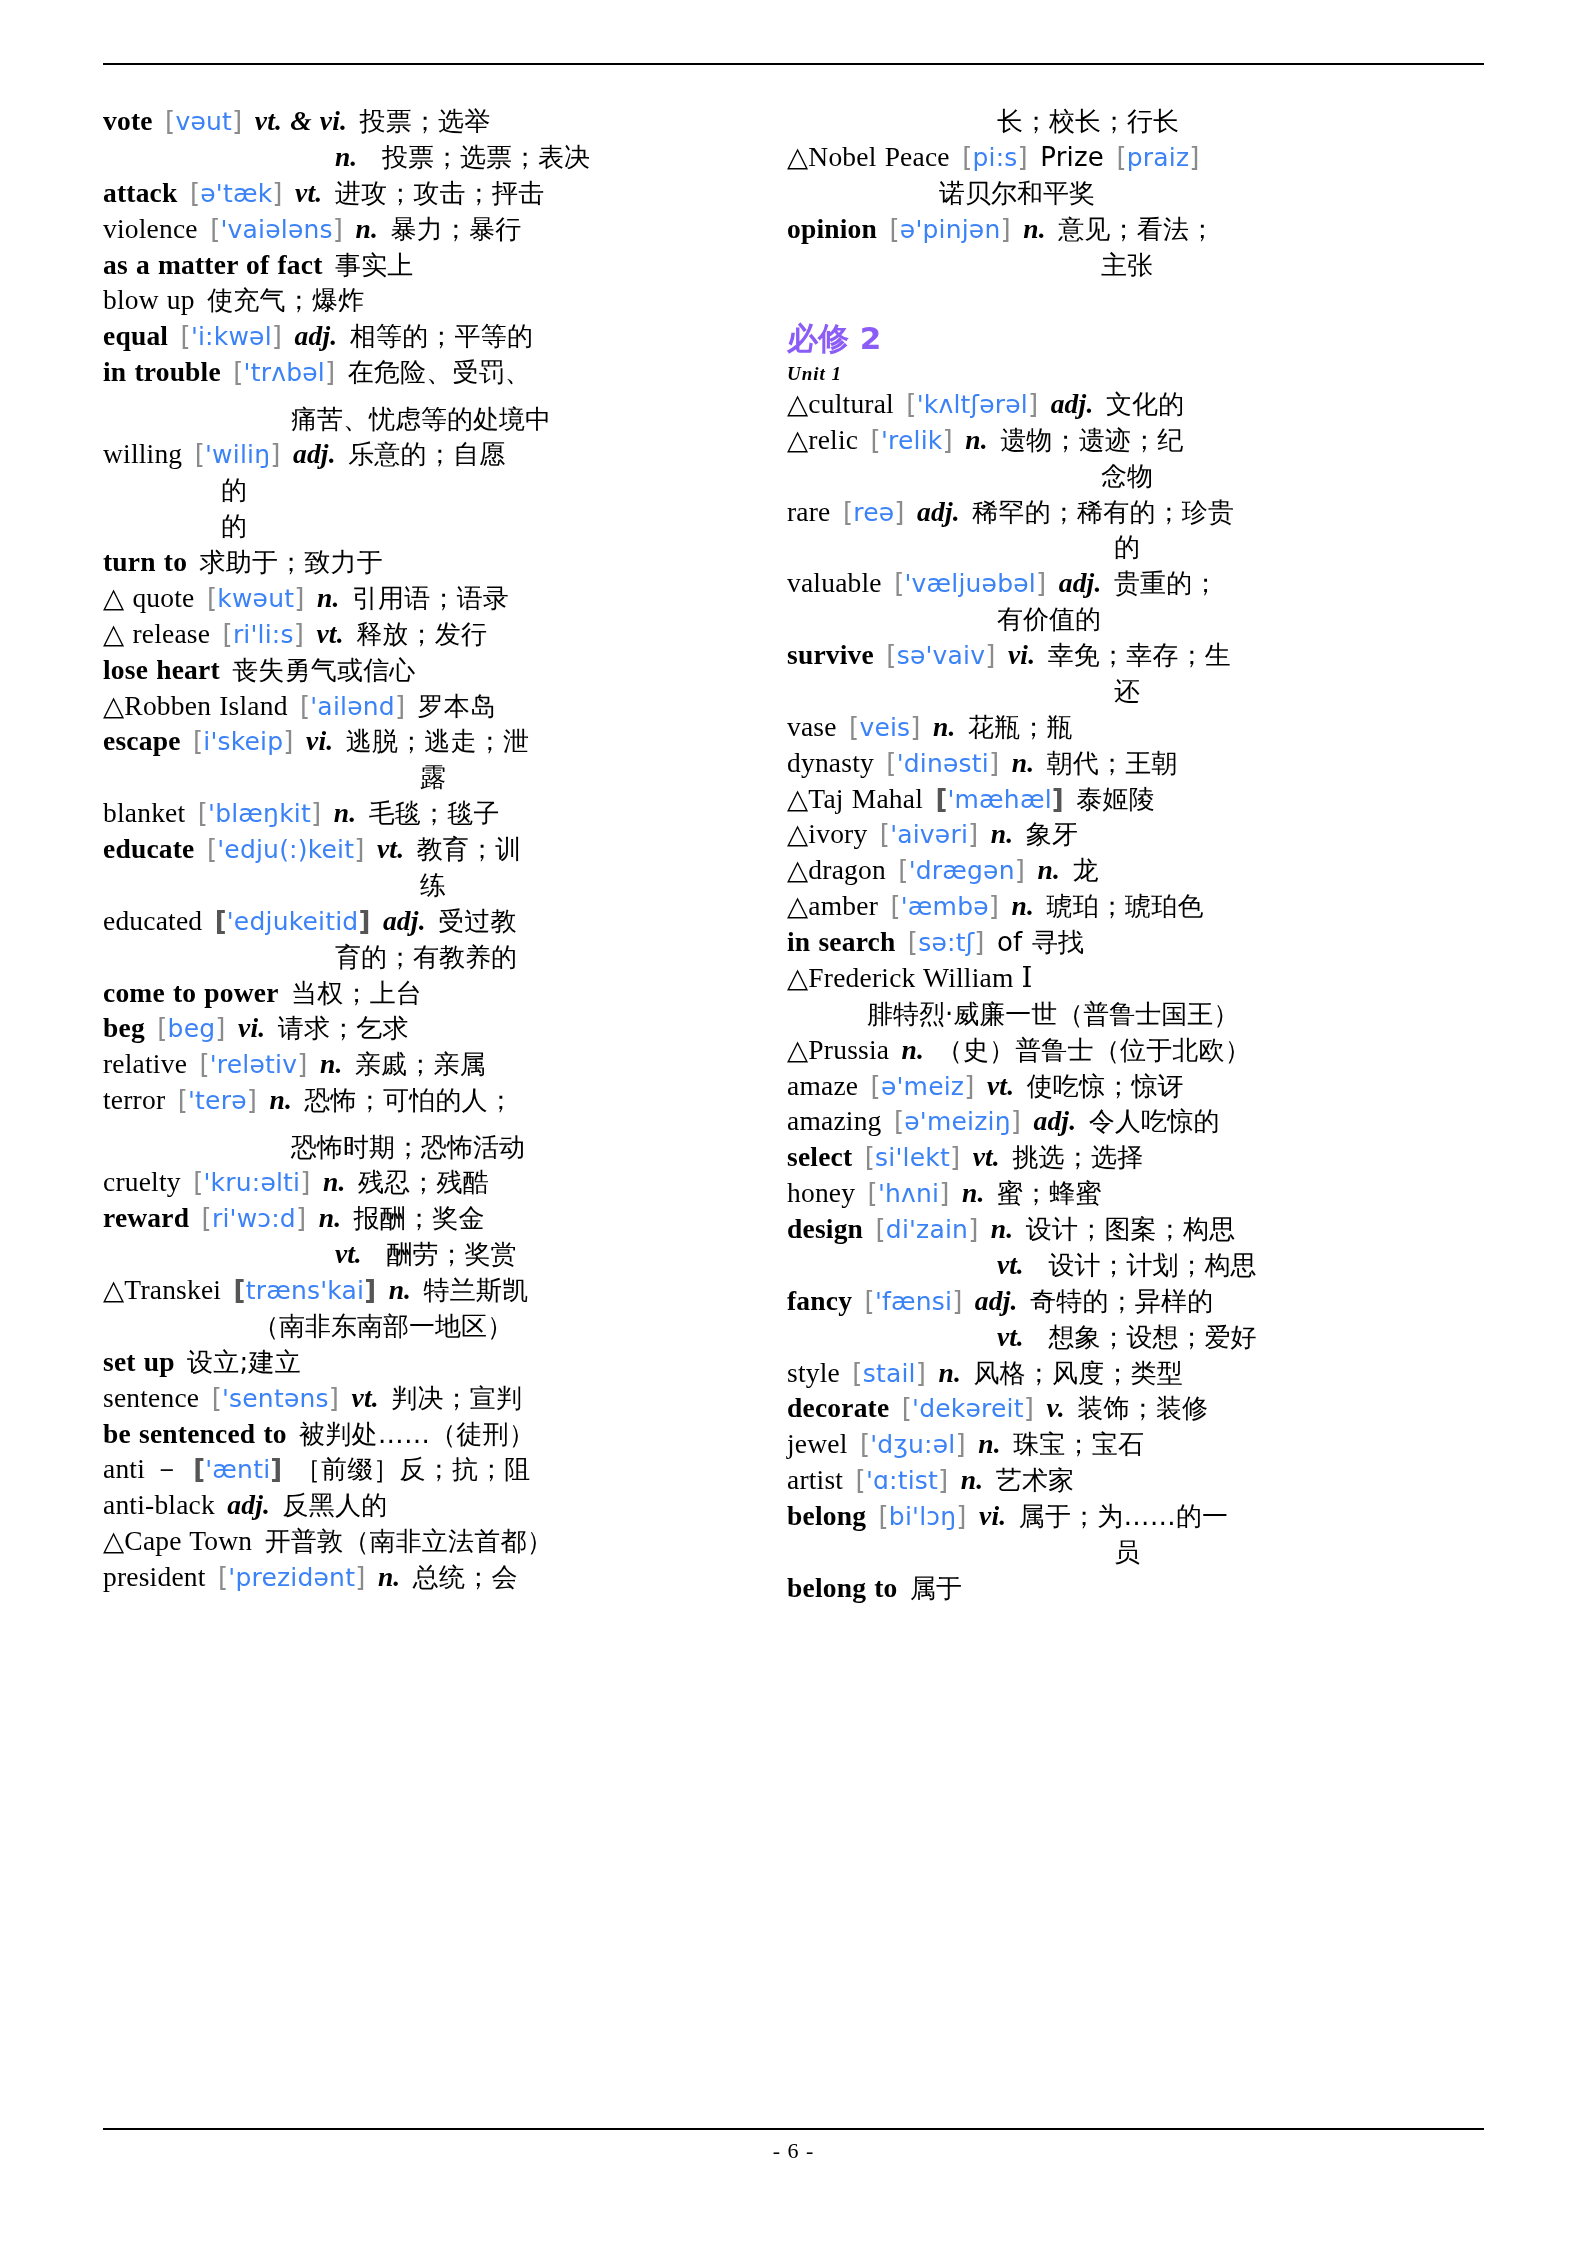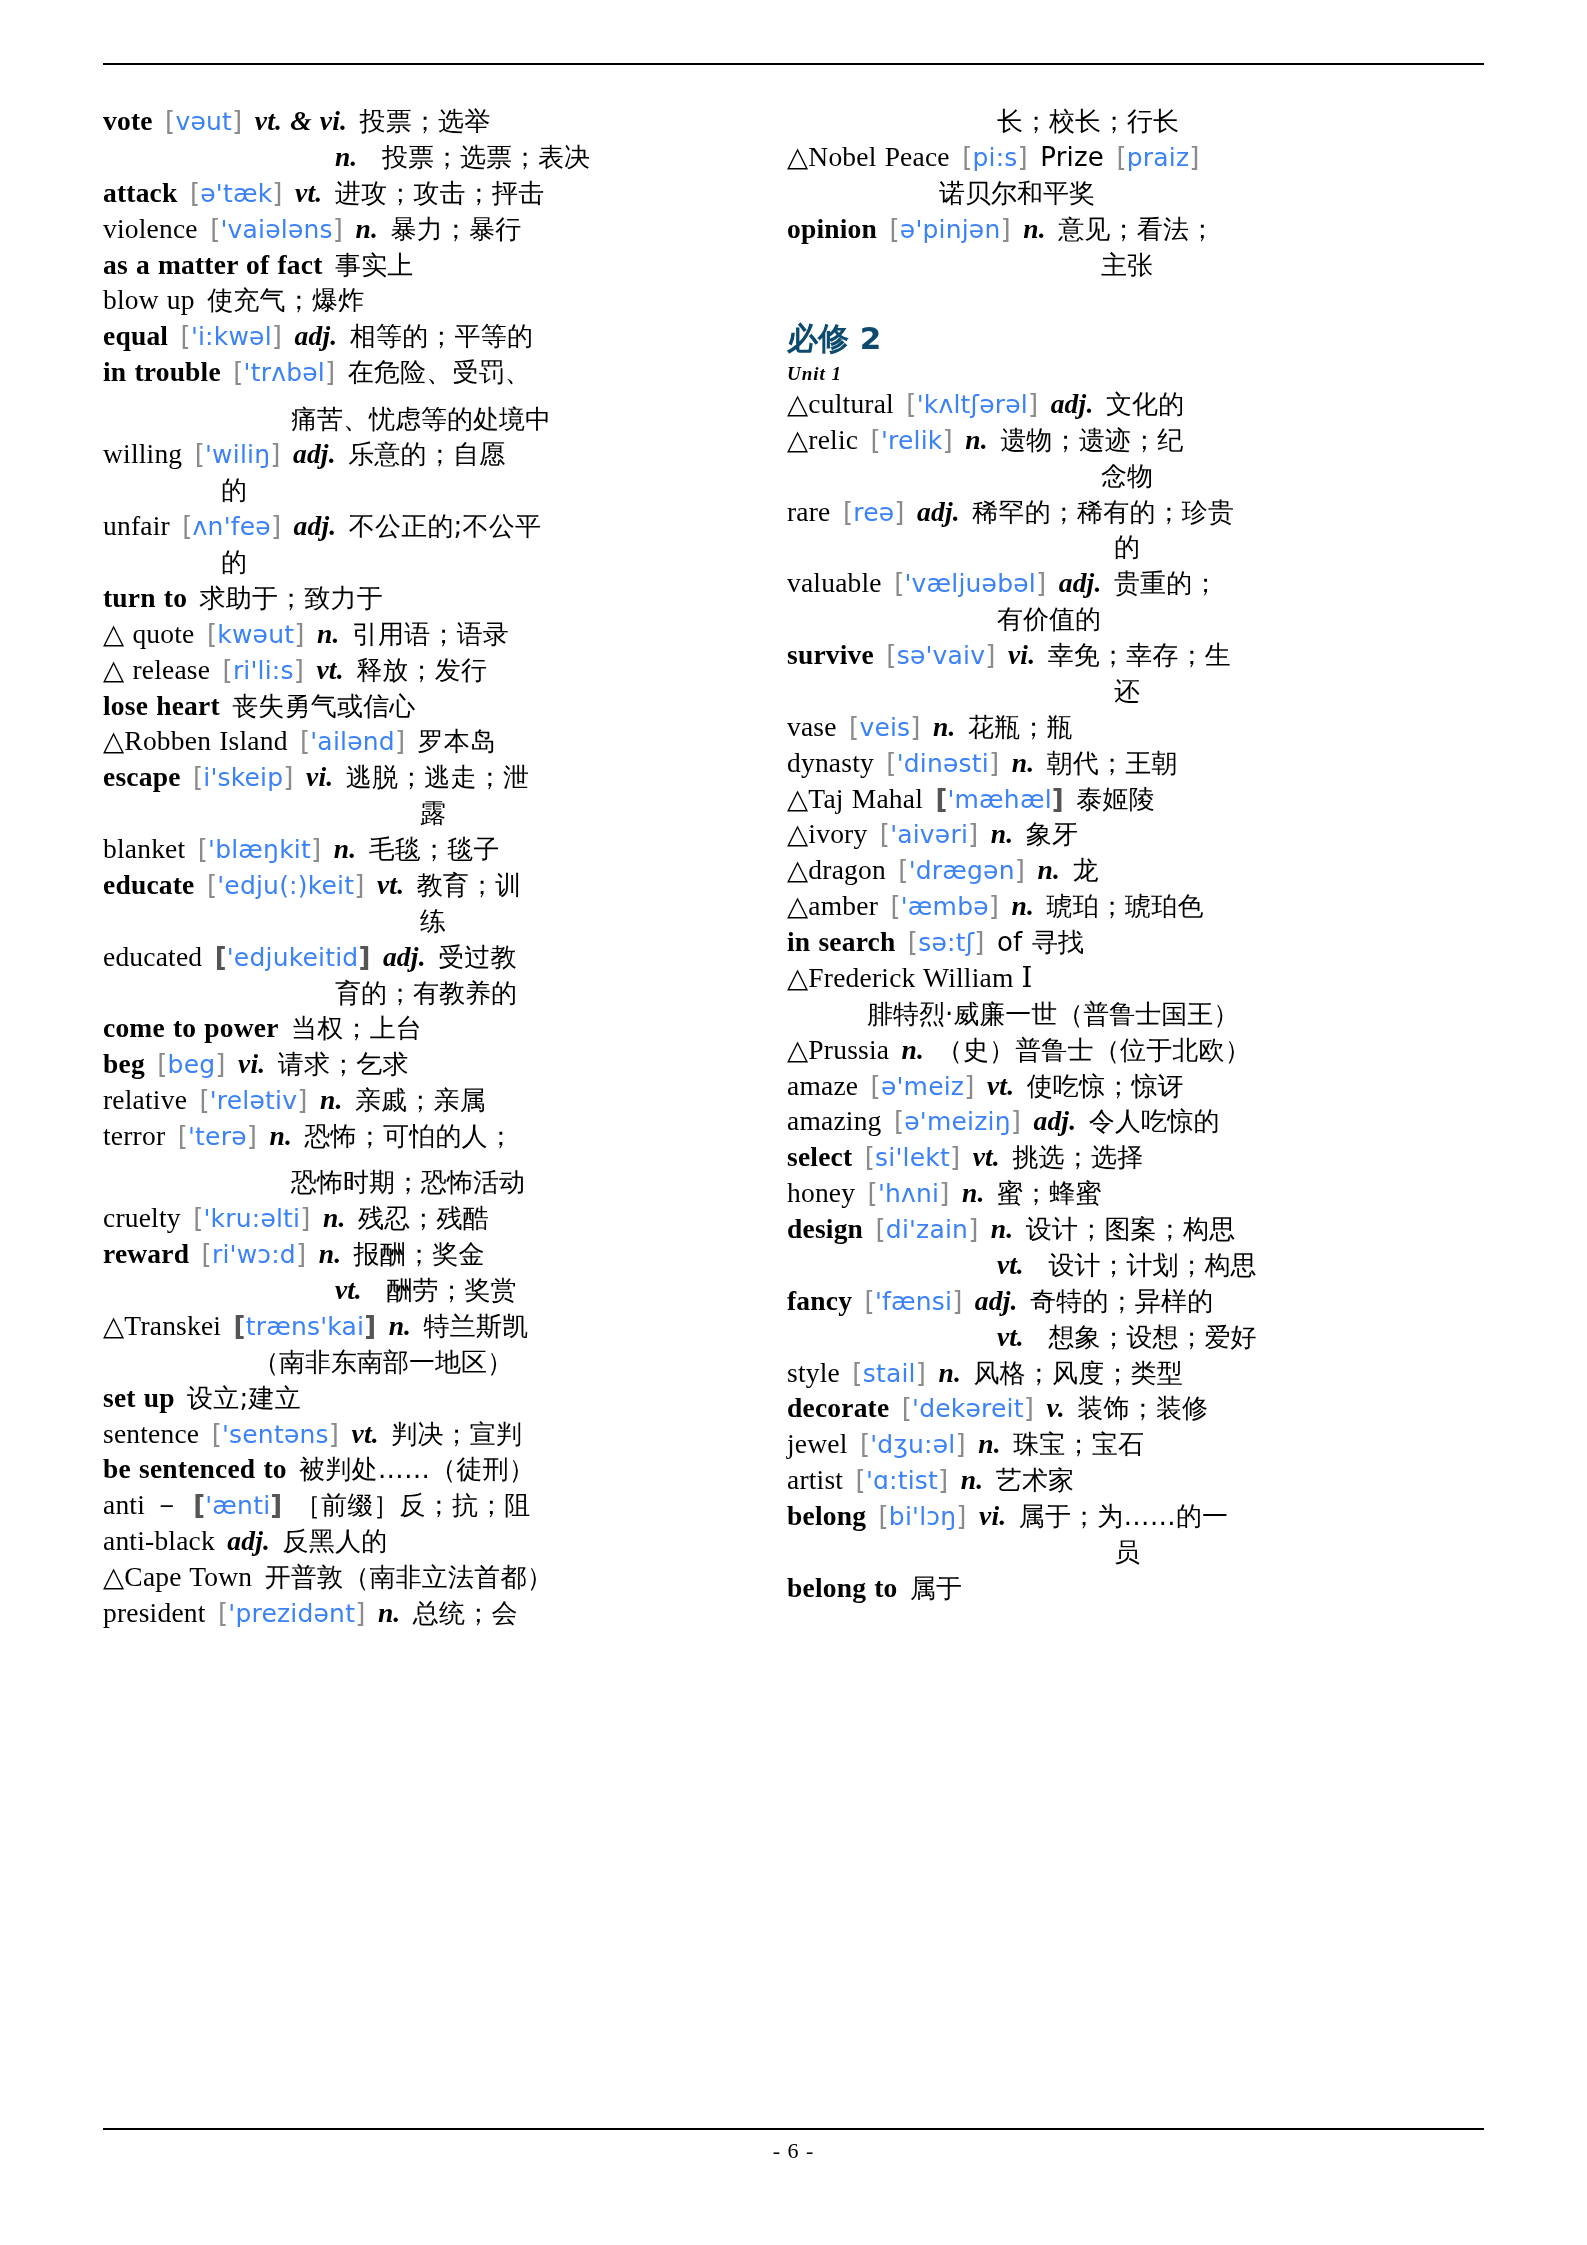--- a/index.html
+++ b/index.html
@@ -74,21 +74,21 @@
   .phon{
     color:#3b82f6;
     font-family:"DejaVu Sans","Liberation Sans",sans-serif;
     font-size:25px;
   }
   .brk{color:#8b8b8b;font-family:"DejaVu Sans","Liberation Sans",sans-serif;font-size:26px;}
   .brk.dk{color:#555;font-weight:bold;}
   .pos{font-style:italic;font-weight:bold;font-family:"Liberation Serif","DejaVu Serif",serif;}
   .cn{font-family:"DejaVu Sans","Liberation Sans",sans-serif;font-size:26px;}
   .sec-title{
-    color:#0c4a6e;
+    color:#8b5cf6;
     font-weight:bold;
     font-size:31px;
     margin:36px 0 3px 0;
     font-family:"DejaVu Sans","Liberation Sans",sans-serif;
   }
   .unit-title{
     font-style:italic;
     font-weight:bold;
     font-size:19px;
     margin:0 0 2px 0;
@@ -111,21 +111,20 @@
         <div class="cont ind-xl"><span class="pos">n.</span><span class="sp2"></span><span class="cn">投票；选票；表决</span></div>
         <div class="entry"><span class="hw b">attack</span><span class="sp"></span><span class="brk">[</span><span class="phon">ə'tæk</span><span class="brk">]</span><span class="sp"></span><span class="pos">vt.</span><span class="sp"></span><span class="cn">进攻；攻击；抨击</span></div>
         <div class="entry"><span class="hw">violence</span><span class="sp"></span><span class="brk">[</span><span class="phon">'vaiələns</span><span class="brk">]</span><span class="sp"></span><span class="pos">n.</span><span class="sp"></span><span class="cn">暴力；暴行</span></div>
         <div class="entry"><span class="hw b">as a matter of fact</span><span class="sp"></span><span class="cn">事实上</span></div>
         <div class="entry"><span class="hw">blow up</span><span class="sp"></span><span class="cn">使充气；爆炸</span></div>
         <div class="entry"><span class="hw b">equal</span><span class="sp"></span><span class="brk">[</span><span class="phon">'i:kwəl</span><span class="brk">]</span><span class="sp"></span><span class="pos">adj.</span><span class="sp"></span><span class="cn">相等的；平等的</span></div>
         <div class="entry"><span class="hw b">in trouble</span><span class="sp"></span><span class="brk">[</span><span class="phon">'trʌbəl</span><span class="brk">]</span><span class="sp"></span><span class="cn">在危险、受罚、</span></div>
         <div class="cont ind-lg"><span class="cn">痛苦、忧虑等的处境中</span></div>
         <div class="entry"><span class="hw">willing</span><span class="sp"></span><span class="brk">[</span><span class="phon">'wiliŋ</span><span class="brk">]</span><span class="sp"></span><span class="pos">adj.</span><span class="sp"></span><span class="cn">乐意的；自愿</span></div>
         <div class="cont ind-sm"><span class="cn">的</span></div>
-        <div class="entry"><span class="hw">unfair</span><span class="sp"></span><span class="brk">[</span><span class="phon">ʌn'feə</span><span class="brk">]</span><span class="sp"></span><span class="pos">adj.</span><span class="sp"></span><span class="cn">不公正的;不公平</span></div>
         <div class="cont ind-sm"><span class="cn">的</span></div>
         <div class="entry"><span class="hw b">turn to</span><span class="sp"></span><span class="cn">求助于；致力于</span></div>
         <div class="entry"><span class="hw">△ quote</span><span class="sp"></span><span class="brk">[</span><span class="phon">kwəut</span><span class="brk">]</span><span class="sp"></span><span class="pos">n.</span><span class="sp"></span><span class="cn">引用语；语录</span></div>
         <div class="entry"><span class="hw">△ release</span><span class="sp"></span><span class="brk">[</span><span class="phon">ri'li:s</span><span class="brk">]</span><span class="sp"></span><span class="pos">vt.</span><span class="sp"></span><span class="cn">释放；发行</span></div>
         <div class="entry"><span class="hw b">lose heart</span><span class="sp"></span><span class="cn">丧失勇气或信心</span></div>
         <div class="entry"><span class="hw">△Robben Island</span><span class="sp"></span><span class="brk">[</span><span class="phon">'ailənd</span><span class="brk">]</span><span class="sp"></span><span class="cn">罗本岛</span></div>
         <div class="entry"><span class="hw b">escape</span><span class="sp"></span><span class="brk">[</span><span class="phon">i'skeip</span><span class="brk">]</span><span class="sp"></span><span class="pos">vi.</span><span class="sp"></span><span class="cn">逃脱；逃走；泄</span></div>
         <div class="cont ind-none"><span class="cn">露</span></div>
         <div class="entry"><span class="hw">blanket</span><span class="sp"></span><span class="brk">[</span><span class="phon">'blæŋkit</span><span class="brk">]</span><span class="sp"></span><span class="pos">n.</span><span class="sp"></span><span class="cn">毛毯；毯子</span></div>
         <div class="entry"><span class="hw b">educate</span><span class="sp"></span><span class="brk">[</span><span class="phon">'edju(:)keit</span><span class="brk">]</span><span class="sp"></span><span class="pos">vt.</span><span class="sp"></span><span class="cn">教育；训</span></div>

